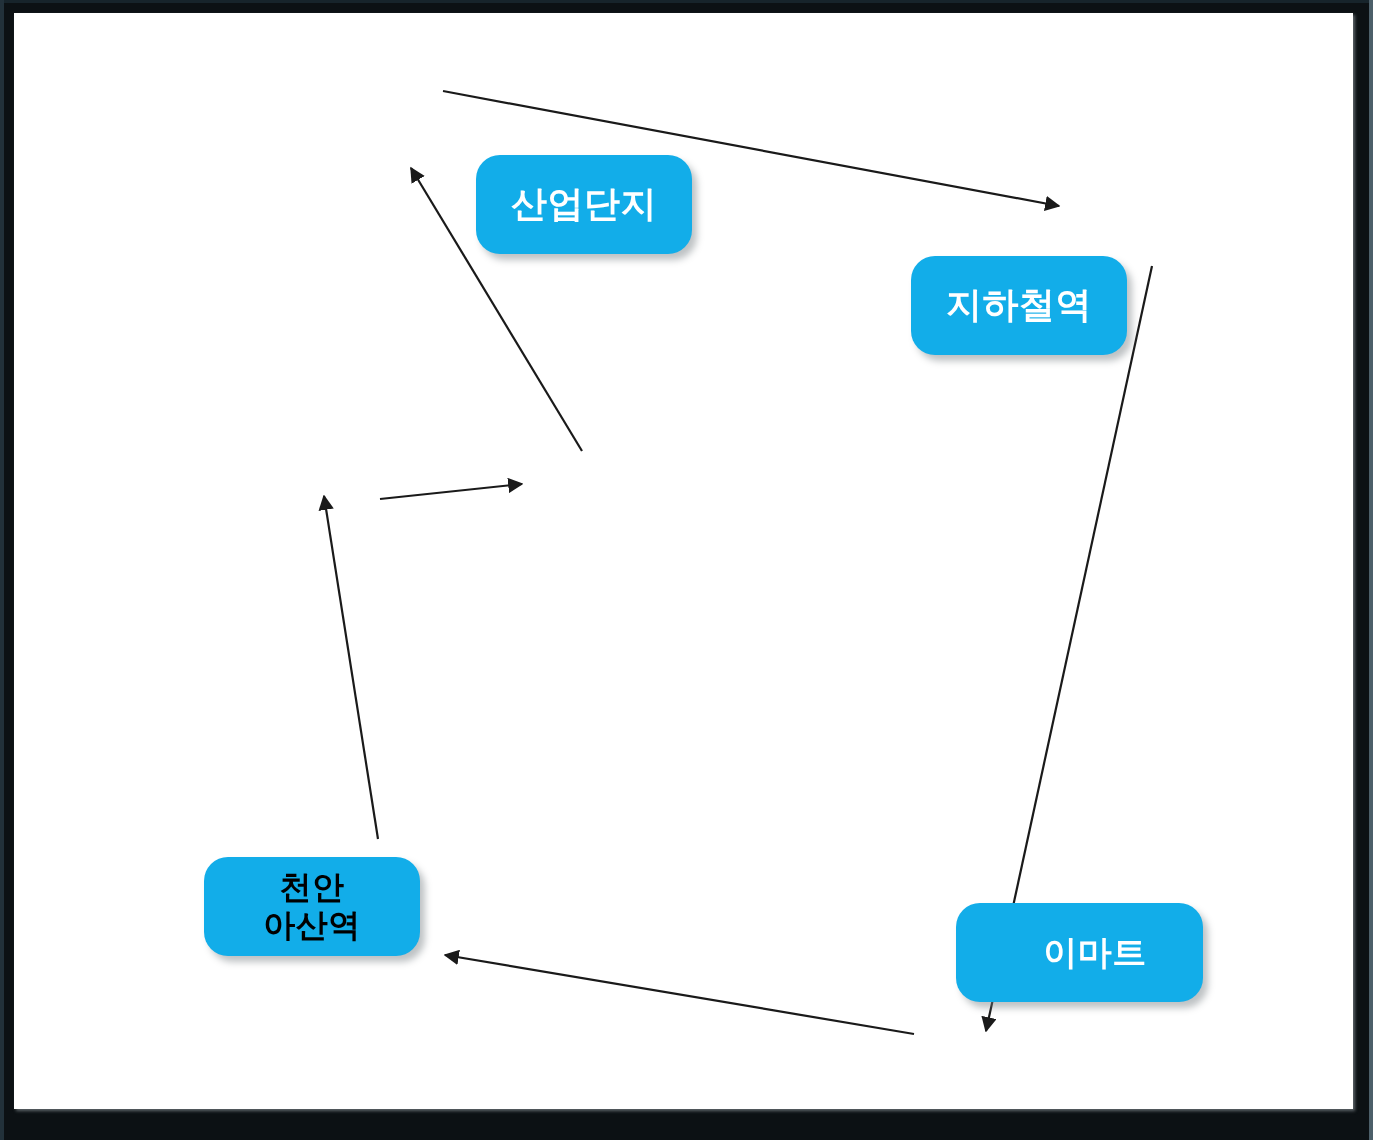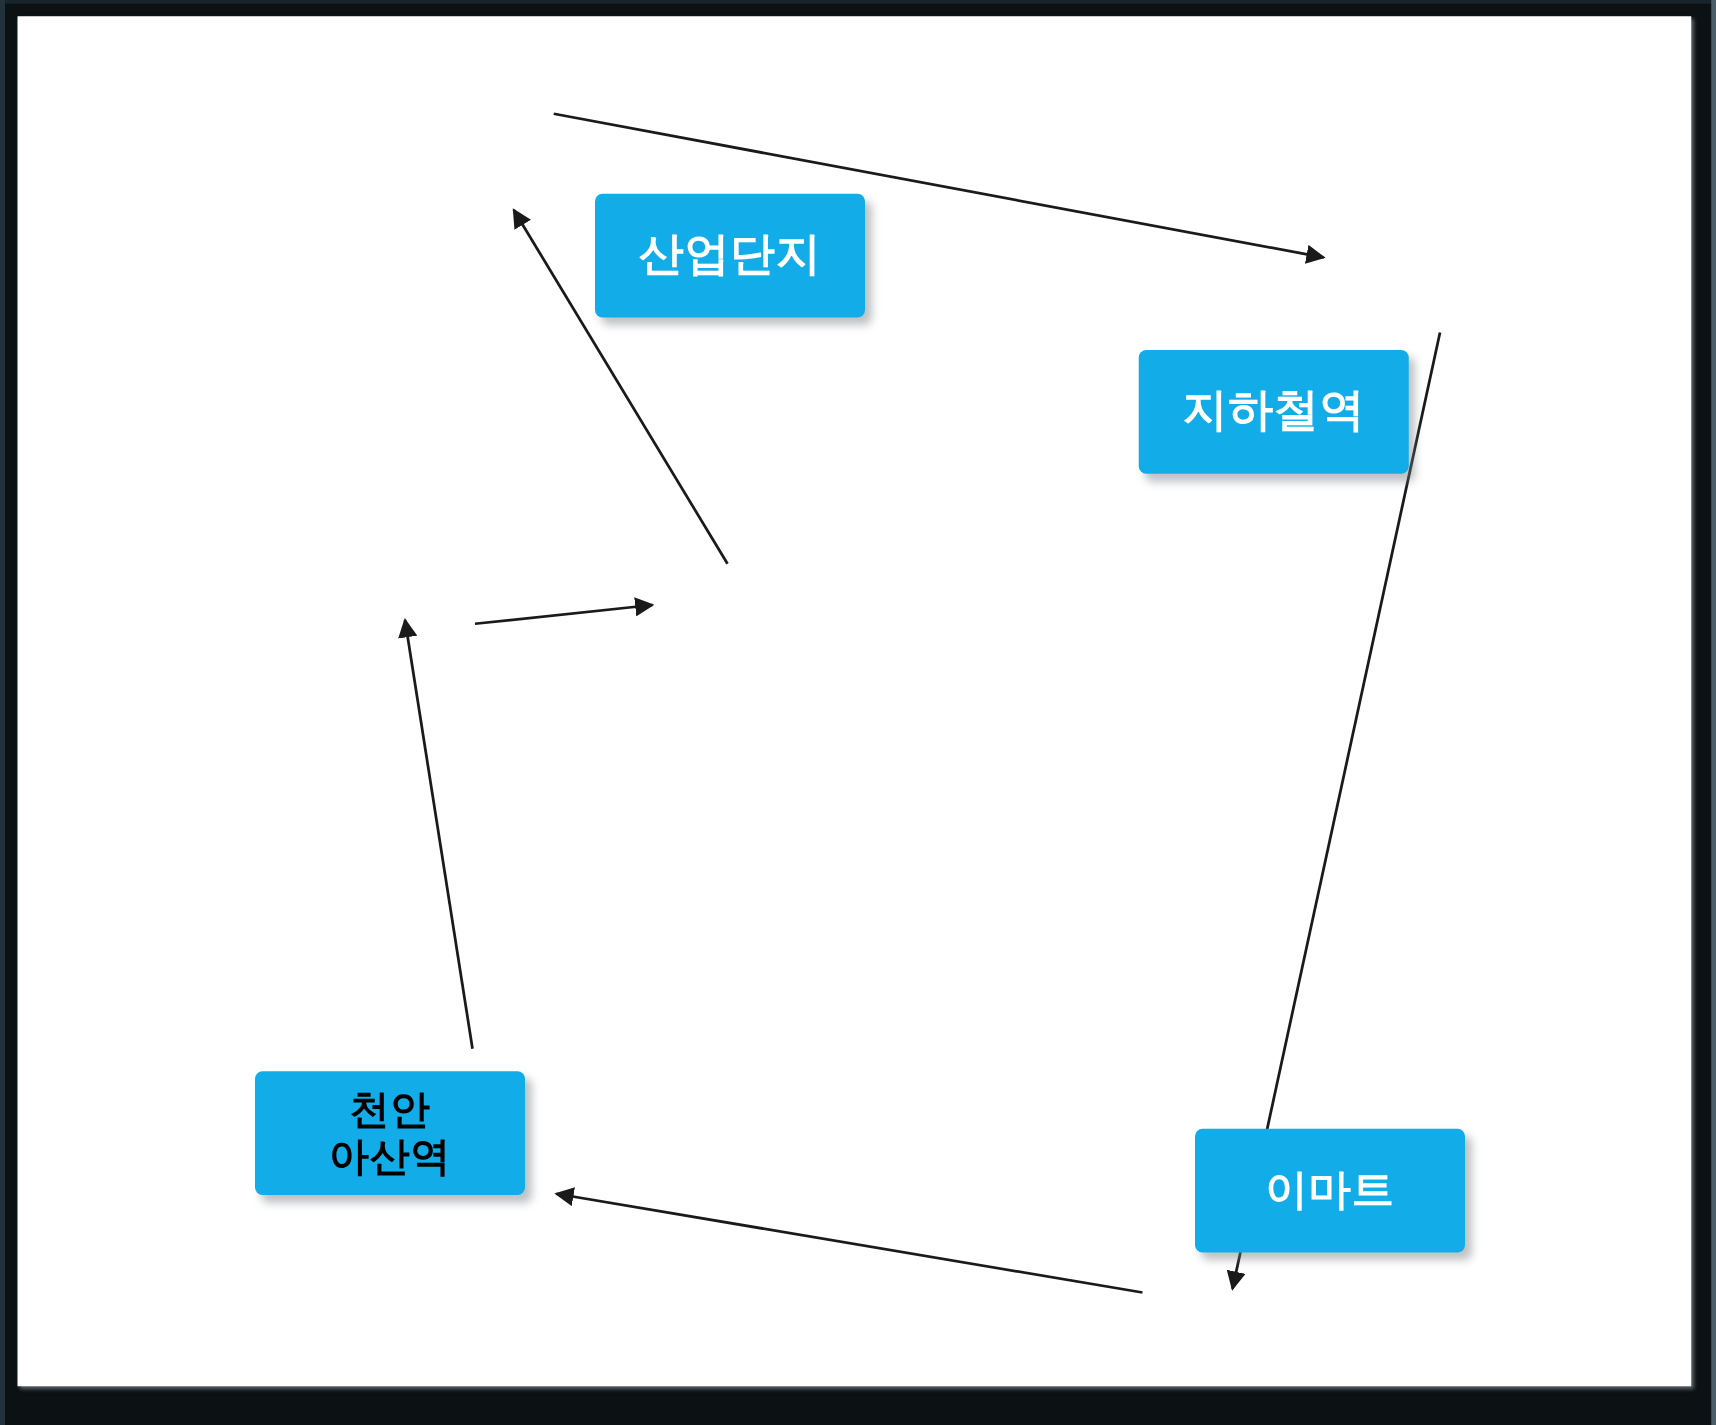--- a/index.html
+++ b/index.html
@@ -58,21 +58,21 @@
     width: 1339px;
     height: 1096px;
     display: block;
   }
   .node-box {
     position: absolute;
     display: flex;
     align-items: center;
     justify-content: center;
     text-align: center;
-    border-radius: 6px;
+    border-radius: 24px;
     color: #ffffff;
     font-weight: bold;
     letter-spacing: 0.5px;
     line-height: 1.18;
     box-shadow: 5px 6px 7px rgba(120,128,132,0.48);
     user-select: none;
     white-space: pre-line;
   }
 </style>
 </head>
@@ -98,20 +98,20 @@
           <line x1="568" y1="438" x2="397" y2="155" marker-end="url(#arrow)"></line>
           <line x1="366" y1="486" x2="508" y2="471" marker-end="url(#arrow)"></line>
           <line x1="364" y1="826" x2="310" y2="483" marker-end="url(#arrow)"></line>
           <line x1="900" y1="1021" x2="431" y2="942" marker-end="url(#arrow)"></line>
           <line x1="1138" y1="253" x2="972" y2="1018" marker-end="url(#arrow)"></line>
         </g>
     </svg>
 
     <div id="node-layer">
         <div class="node-box" style="left: 462px; top: 142px; width: 216px; height: 99px; background: rgb(18, 173, 233); color: rgb(255, 255, 255); font-size: 36px;"><span>산업단지</span></div>
-        <div class="node-box" style="left: 897px; top: 243px; width: 216px; height: 99px; background: rgb(18, 173, 233); color: rgb(255, 255, 255); font-size: 36px; margin-top: 24px;"><span>지하철역</span></div>
+        <div class="node-box" style="left: 897px; top: 243px; width: 216px; height: 99px; background: rgb(18, 173, 233); color: rgb(255, 255, 255); font-size: 36px;"><span>지하철역</span></div>
         <div class="node-box" style="left: 190px; top: 844px; width: 216px; height: 99px; background: rgb(18, 173, 233); color: #000000; font-size: 32px;"><span>천안
 아산역</span></div>
-        <div class="node-box" style="left: 942px; top: 890px; width: 216px; height: 99px; background: rgb(18, 173, 233); color: rgb(255, 255, 255); font-size: 34px;"><span>이마트</span></div>
+        <div class="node-box" style="left: 942px; top: 890px; width: 216px; height: 99px; background: rgb(18, 173, 233); color: rgb(255, 255, 255); font-size: 34px; padding-left: 31px;"><span>이마트</span></div>
       </div>
 
   </div>
 </div>
 
 </body></html>

